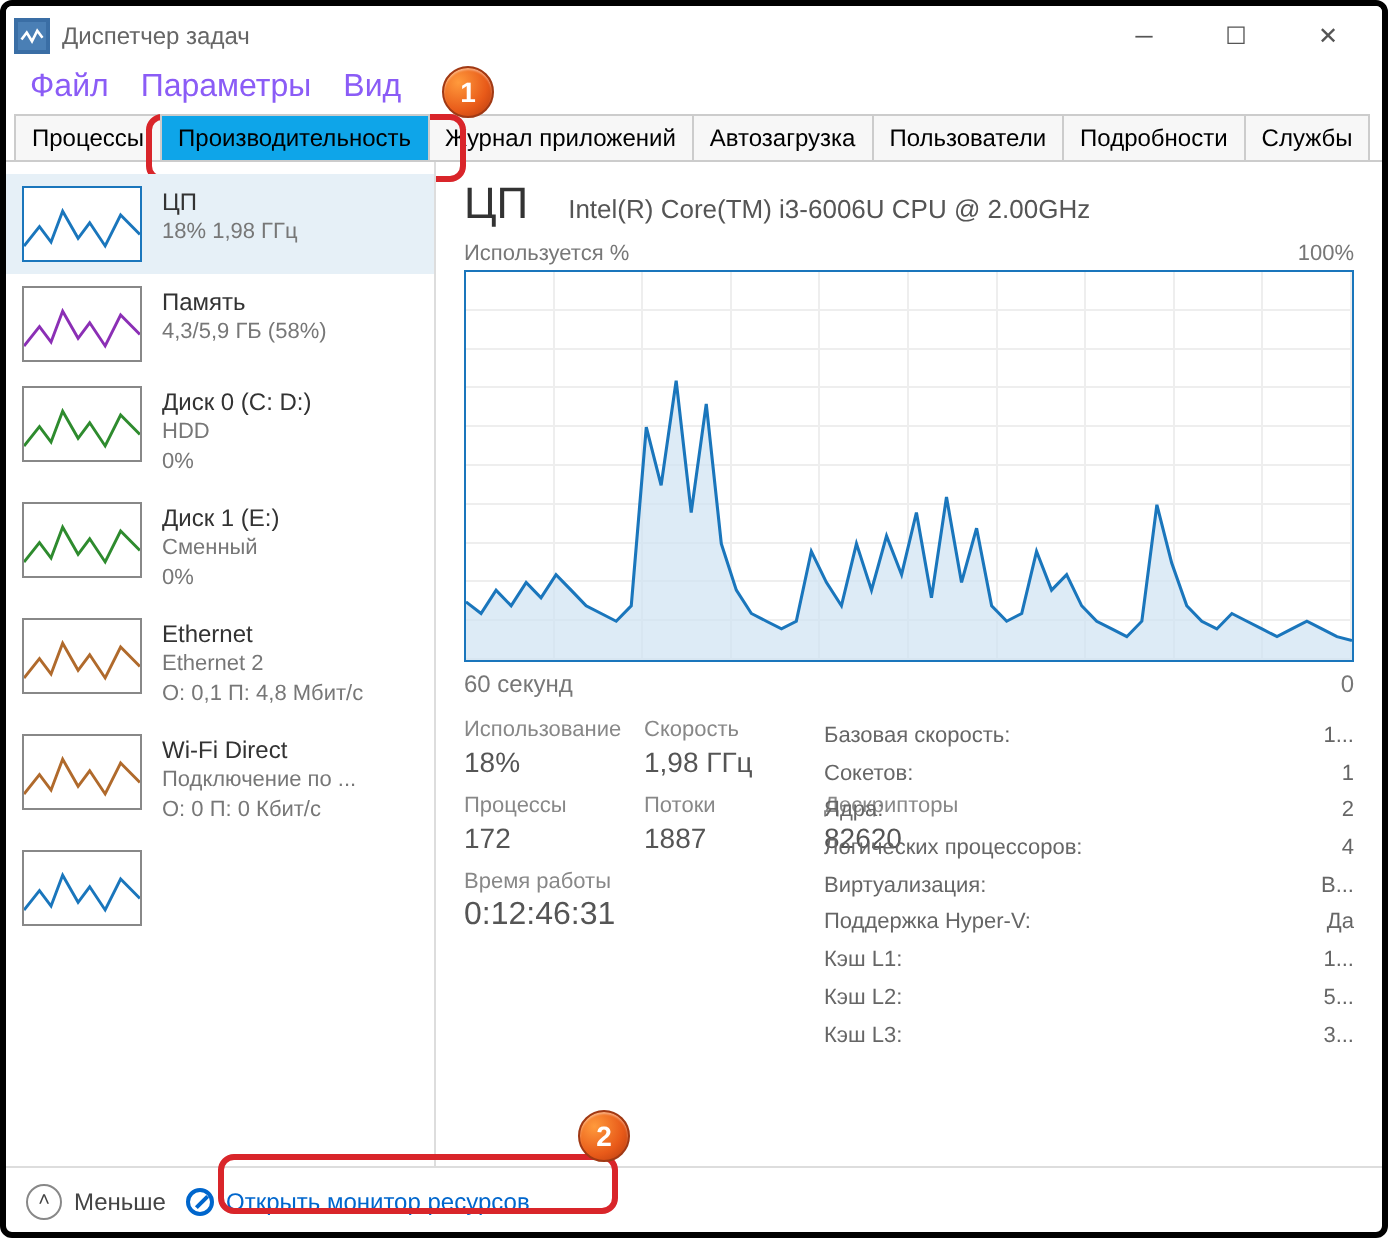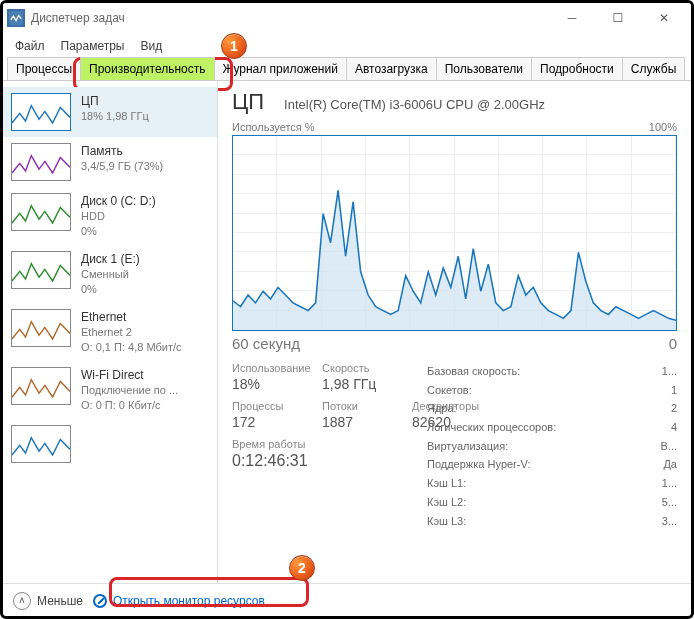--- a/index.html
+++ b/index.html
@@ -2,25 +2,25 @@
 <html><head>
 <meta charset="utf-8">
 <style>
 *{box-sizing:border-box;margin:0;padding:0;font-family:"Segoe UI",Tahoma,sans-serif}
 body{width:694px;height:619px;background:#fff;border:3px solid #000;border-radius:6px;position:relative;overflow:hidden}
 .titlebar{height:30px;background:#fff;display:flex;align-items:center;padding:1px 4px;font-size:12px;color:#666}
 .titlebar .ticon{width:18px;height:18px;background:#3a6ea5;margin-right:6px;display:flex;align-items:center;justify-content:center}
 .titlebar .ticon svg{width:14px;height:14px}
 .wbtns{margin-left:auto;display:flex}
 .wbtn{width:46px;height:30px;display:flex;align-items:center;justify-content:center;color:#555}
-.menubar{height:22px;display:flex;align-items:flex-end;padding:0 4px;font-size:12px;color:#404040;gap:0}
+.menubar{height:22px;display:flex;align-items:flex-end;padding:0 4px;font-size:16px;color:#8b5cf6;gap:0}
 .menubar span{padding:2px 8px}
 .tabs{display:flex;border-bottom:1px solid #ccc;padding:0 4px;font-size:12px;position:relative;height:26px;align-items:flex-end}
 .tab{padding:4px 8px;border:1px solid #ccc;border-bottom:none;background:#f7f7f7;margin-right:-1px;position:relative;white-space:nowrap}
-.tab.active{background:#bef264;z-index:1}
+.tab.active{background:#0ea5e9;z-index:1}
 .callout-red{position:absolute;border:3px solid #d9252a;border-radius:8px;pointer-events:none}
 .badge{position:absolute;width:26px;height:26px;border-radius:50%;background:radial-gradient(circle at 30% 30%,#ff9a3c,#e85a19 60%,#b33a0f);color:#fff;font-weight:bold;font-size:14px;display:flex;align-items:center;justify-content:center;border:1px solid #a03914;box-shadow:inset 0 1px 1px rgba(255,255,255,.4)}
 .content{display:flex;height:502px}
 .sidebar{width:215px;border-right:1px solid #ddd;overflow-y:auto;padding-top:6px;position:relative;scrollbar-width:thin}
 .sidebar::-webkit-scrollbar{width:16px}
 .sidebar::-webkit-scrollbar-thumb{background:#ccc}
 .sitem{display:flex;padding:6px 8px;gap:10px;align-items:flex-start;cursor:default}
 .sitem.sel{background:#e6f0f7}
 .sitem.sel .thumb{border-color:#1a76bc}
 .thumb{width:60px;height:38px;border:1px solid #888;background:#fff;flex:none;position:relative;overflow:hidden}
@@ -28,22 +28,22 @@
 .sinfo .sn{font-size:12px}
 .sinfo .sg{color:#777}
 .main{flex:1;padding:8px 14px;position:relative;overflow:hidden}
 .mhead{display:flex;align-items:baseline;gap:20px;margin-bottom:6px}
 .mhead .big{font-size:22px;color:#333}
 .mhead .sub{font-size:13px;color:#555}
 .chartlbl{display:flex;justify-content:space-between;font-size:11px;color:#777;margin-bottom:2px}
 .chart{height:196px;border:1px solid #1a76bc;background:#fff;position:relative;margin-bottom:4px}
 .chart .grid{position:absolute;inset:0;background:repeating-linear-gradient(to right,transparent 0,transparent calc(100%/10 - 1px),#eee calc(100%/10 - 1px),#eee calc(100%/10)),repeating-linear-gradient(to bottom,transparent 0,transparent calc(100%/10 - 1px),#eee calc(100%/10 - 1px),#eee calc(100%/10))}
 .chart svg{position:absolute;inset:0;width:100%;height:100%}
-.chartx{display:flex;justify-content:space-between;font-size:15px;color:#777;margin-bottom:10px}
-.stats{display:flex;gap:35px;font-size:11px;color:#666}
+.chartx{display:flex;justify-content:space-between;font-size:12px;color:#777;margin-bottom:10px}
+.stats{display:flex;gap:20px;font-size:11px;color:#666}
 .stats .col1{width:160px}
 .stats .col2{flex:1}
 .stat-row{display:flex;gap:20px;margin-bottom:8px}
 .stat{min-width:70px}
 .stat .lbl{font-size:11px;color:#888;margin-bottom:2px}
 .stat .val{font-size:14px;color:#555}
 .meta{font-size:11px;color:#666;line-height:1.7}
 .meta .mr{display:flex;justify-content:space-between}
 .footer{height:34px;border-top:1px solid #ddd;display:flex;align-items:center;padding:0 10px;font-size:12px;gap:10px;position:relative}
 .footer .less{display:flex;align-items:center;gap:6px;color:#444}
@@ -99,21 +99,21 @@
           <div class="sn">ЦП</div>
           <div class="sg">18% 1,98 ГГц</div>
         </div>
       </div>
       <div class="sitem">
         <div class="thumb"><svg viewBox="0 0 60 38">
             <path d="M0 30 L8 20 L14 28 L20 12 L28 26 L34 18 L42 30 L50 14 L60 24" stroke="#8b2fb5" stroke-width="1.5" fill="none"></path>
           </svg></div>
   <div class="sinfo">
           <div class="sn">Память</div>
-          <div class="sg">3,4/5,9 ГБ (73%)</div>
+          <div class="sg">4,3/5,9 ГБ (58%)</div>
         </div>
       </div>
       <div class="sitem">
         <div class="thumb"><svg viewBox="0 0 60 38">
             <path d="M0 30 L8 20 L14 28 L20 12 L28 26 L34 18 L42 30 L50 14 L60 24" stroke="#2e8b2e" stroke-width="1.5" fill="none"></path>
           </svg></div>
   <div class="sinfo">
           <div class="sn">Диск 0 (C: D:)</div>
           <div class="sg">HDD</div>
           <div class="sg">0%</div>

